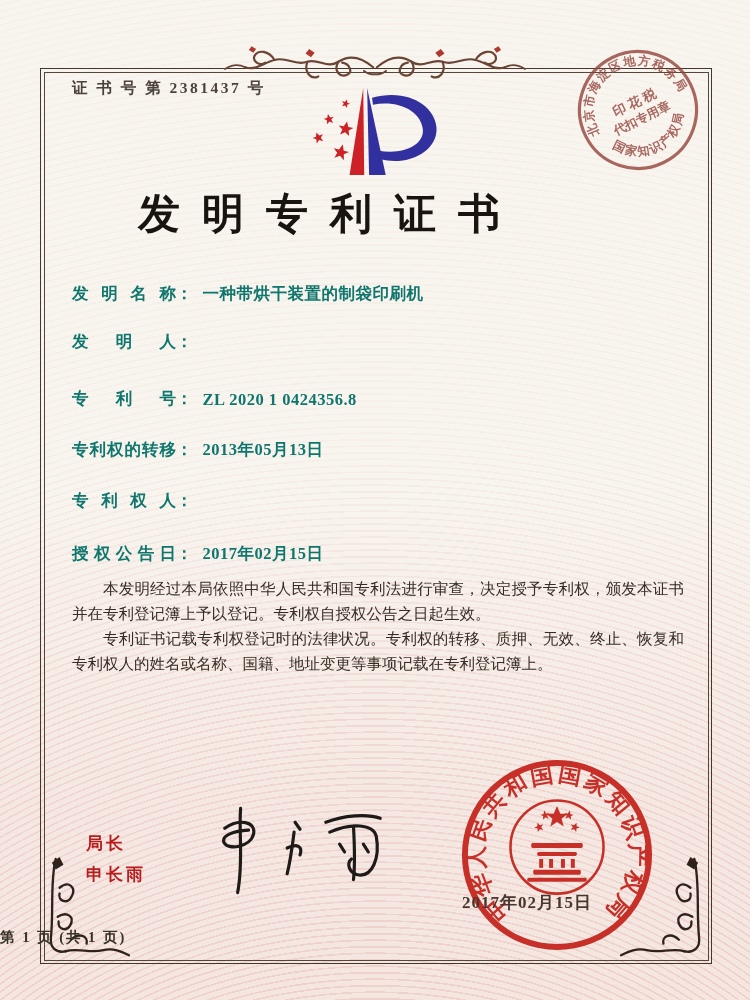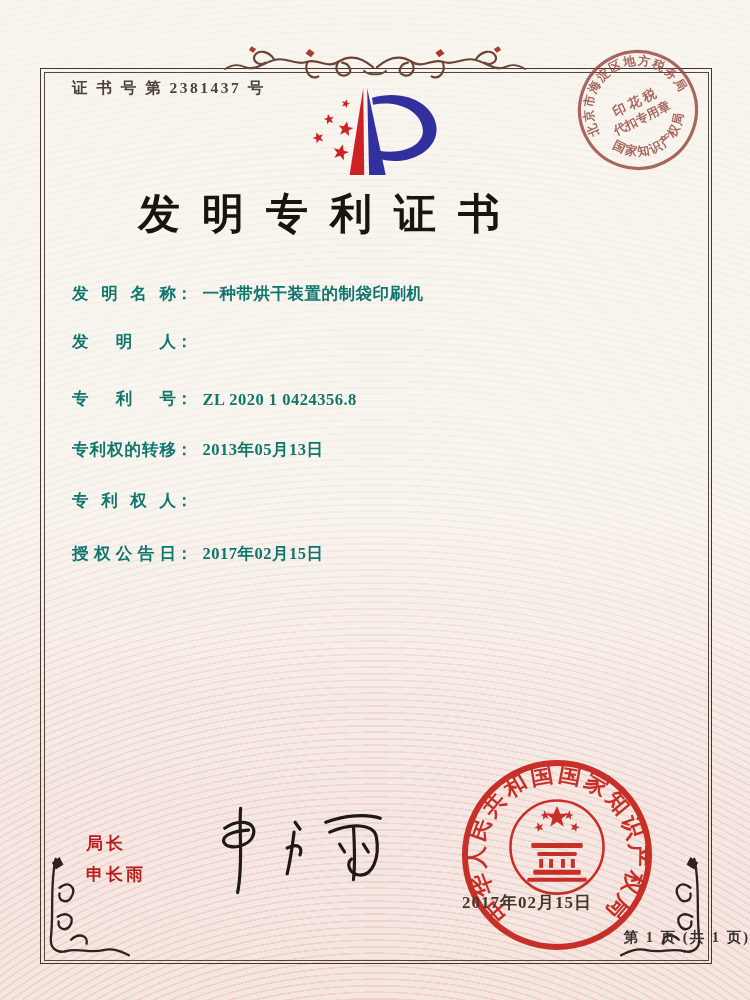--- a/index.html
+++ b/index.html
@@ -31,21 +31,21 @@
   .signer{position:absolute;left:86px;top:828px;font-family:Liberation Sans, sans-serif;
     font-size:17px;font-weight:600;letter-spacing:3px;color:#b91c1c;line-height:31px;}
   .signature{position:absolute;left:203px;top:800px;width:198px;height:100px;}
   .seal{position:absolute;left:458px;top:756px;width:198px;height:198px;opacity:.93;}
   .seal-date{position:absolute;left:462px;top:891px;font-size:17px;font-weight:600;letter-spacing:1px;
     color:#47362d;z-index:5;}
   .stamp{position:absolute;left:572px;top:44px;width:132px;height:132px;transform:rotate(-26deg);opacity:.8;}
   .ornament-top{position:absolute;left:205px;top:38px;width:340px;height:64px;}
   .corner-bl{position:absolute;left:42px;top:855px;width:92px;height:106px;}
   .corner-br{position:absolute;left:616px;top:855px;width:92px;height:106px;transform:scaleX(-1);}
-  .footer{position:absolute;left:0;top:928px;width:750px;text-align:right;font-size:14.5px;
+  .footer{position:absolute;left:0;top:928px;width:750px;text-align:left;font-size:14.5px;
     letter-spacing:2px;color:#3a322c;font-weight:600;}
   .defs-holder{position:absolute;width:0;height:0;overflow:hidden;}
 </style>
 </head>
 <body>
 
 <svg class="defs-holder" aria-hidden="true">
   <defs>
     <path id="star5" d="M0,-10 2.94,-3.09 9.51,-3.09 4.05,1.18 5.88,8.09 0,4 -5.88,8.09 -4.05,1.18 -9.51,-3.09 -2.94,-3.09 Z"></path>
     <g id="flhalf" fill="none" stroke="#6a4435" stroke-width="2.4" stroke-linecap="round">
@@ -125,20 +125,22 @@
   <span class="flabel">专利权人</span>
     <span class="fcolon">：</span>
 </div>
 <div class="field-row" style="top:543px">
   <span class="flabel">授权公告日</span>
     <span class="fcolon">：</span>
   <span class="fvalue">2017年02月15日</span>
 </div>
 
 <div class="paras">
+  <p>本发明经过本局依照中华人民共和国专利法进行审查，决定授予专利权，颁发本证书并在专利登记簿上予以登记。专利权自授权公告之日起生效。</p>
+  <p>专利证书记载专利权登记时的法律状况。专利权的转移、质押、无效、终止、恢复和专利权人的姓名或名称、国籍、地址变更等事项记载在专利登记簿上。</p>
 </div>
 
 <div class="signer">
   <div>局长</div>
   <div>申长雨</div>
 </div>
 
 <svg class="signature" viewBox="0 0 200 100" fill="none" stroke="#1d1a18" stroke-width="3.2" stroke-linecap="round">
   <path d="M38,8 C36,32 41,62 35,93"></path>
   <path d="M22,28 C36,18 54,21 51,34 C48,47 25,51 21,42 C19,35 31,31 46,30"></path>

